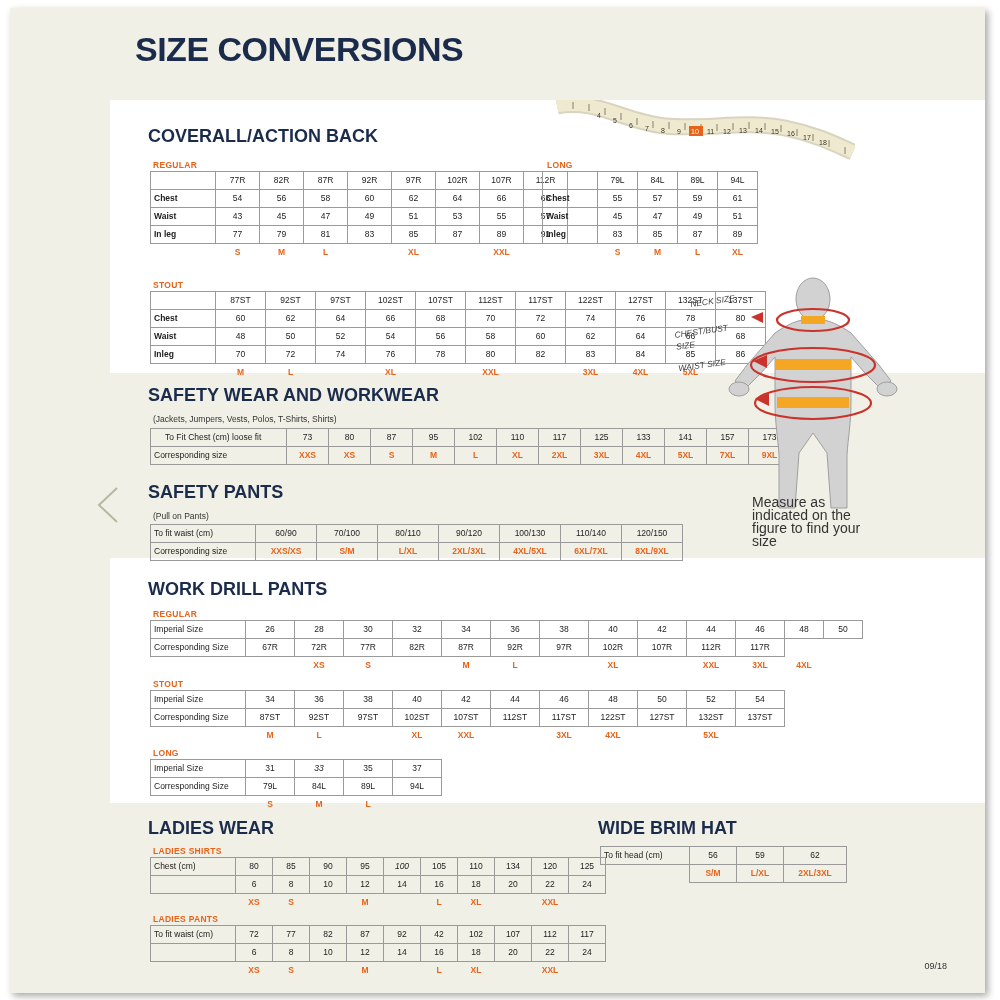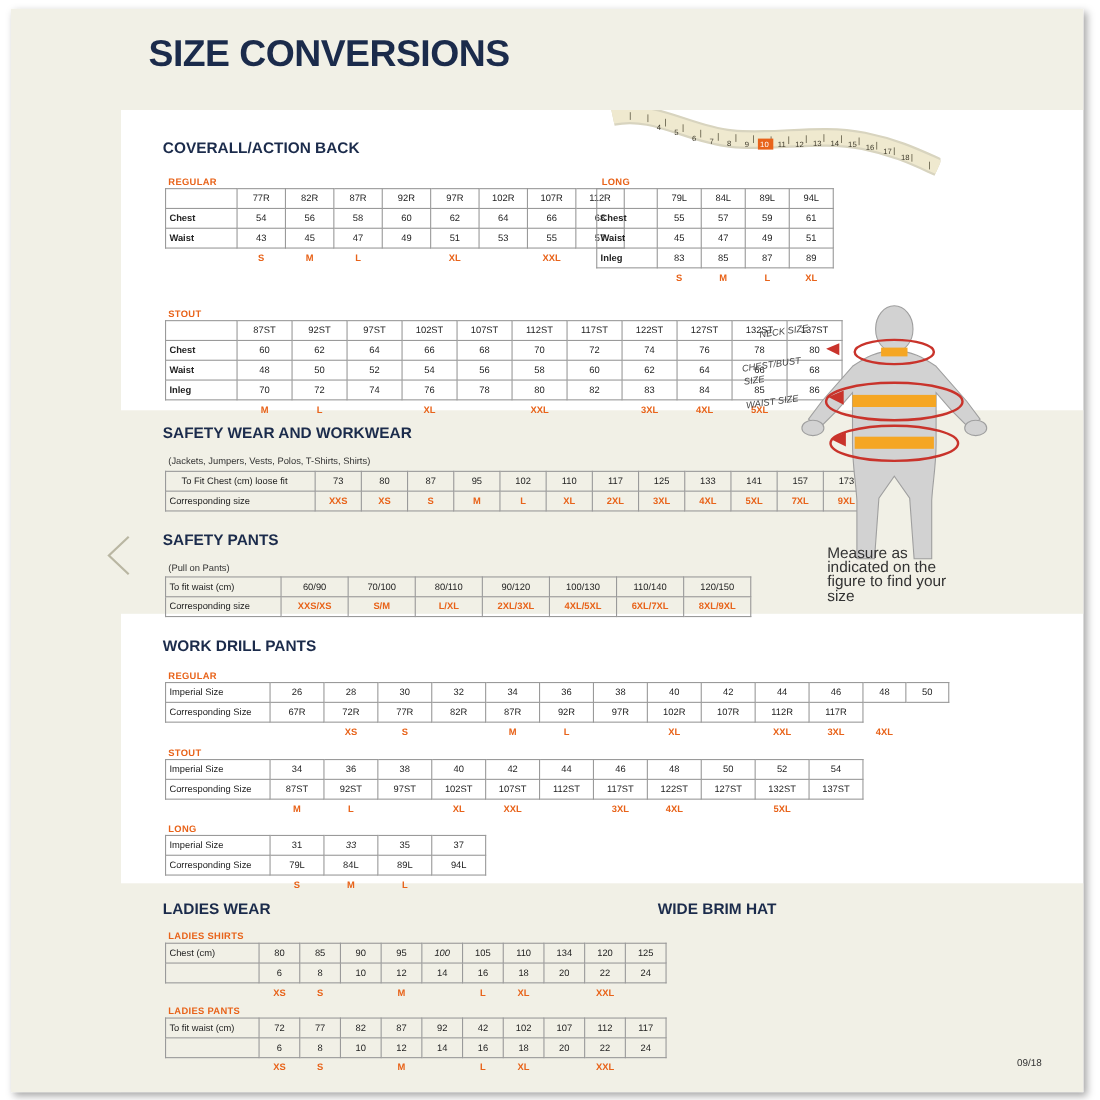--- a/index.html
+++ b/index.html
@@ -39,21 +39,21 @@
   h1.title{
     position:absolute;left:125px;top:22px;margin:0;
     font-size:34px;font-weight:bold;color:#1b2b4b;letter-spacing:-0.5px;
   }
   .subtitle{
     position:absolute;left:128px;top:62px;
     font-size:10.5px;color:#1b2b4b;
   }
 
   .sec-title{
-    position:absolute;font-size:14px;font-weight:bold;color:#1b2b4b;
+    position:absolute;font-size:18px;font-weight:bold;color:#1b2b4b;
   }
   .sub-head{
     position:absolute;font-size:8.5px;font-weight:bold;color:#e8631a;
     letter-spacing:.3px;
   }
   .note{
     position:absolute;font-size:8.5px;color:#333;
   }
 
   table.grid{
@@ -189,20 +189,31 @@
         <td class="lbl">Waist</td>
         <td>43</td>
         <td>45</td>
         <td>47</td>
         <td>49</td>
         <td>51</td>
         <td>53</td>
         <td>55</td>
         <td>57</td>
       </tr>
+      <tr>
+        <td class="lbl">In leg</td>
+        <td>77</td>
+        <td>79</td>
+        <td>81</td>
+        <td>83</td>
+        <td>85</td>
+        <td>87</td>
+        <td>89</td>
+        <td>91</td>
+      </tr>
       <tr class="sizes">
         <td class="nb"></td>
         <td class="nb">S</td>
         <td class="nb">M</td>
         <td class="nb">L</td>
         <td class="nb"></td>
         <td class="nb">XL</td>
         <td class="nb"></td>
         <td class="nb">XXL</td>
         <td class="nb"></td>
@@ -643,16 +654,32 @@
         <td class="nb">L</td>
         <td class="nb">XL</td>
         <td class="nb"></td>
         <td class="nb">XXL</td>
         <td class="nb"></td>
       </tr>
     </tbody>
       </table>
 
     <div class="sec-title" style="left:588px;top:810px;">WIDE BRIM HAT</div>
+    <table class="grid" style="left:590px;top:838px;">
+      <tbody>
+          <tr>
+        <td class="lbl-plain" style="width:82px;">To fit head (cm)</td>
+        <td style="width:40px;">56</td>
+        <td style="width:40px;">59</td>
+        <td style="width:56px;">62</td>
+      </tr>
+      <tr class="sizes">
+        <td class="nb"></td>
+        <td class="bordered">S/M</td>
+        <td class="bordered">L/XL</td>
+        <td class="bordered">2XL/3XL</td>
+      </tr>
+    </tbody>
+      </table>
 
     <div class="footer-code">09/18</div>
   </div>
 </div>
 
 </body></html>

